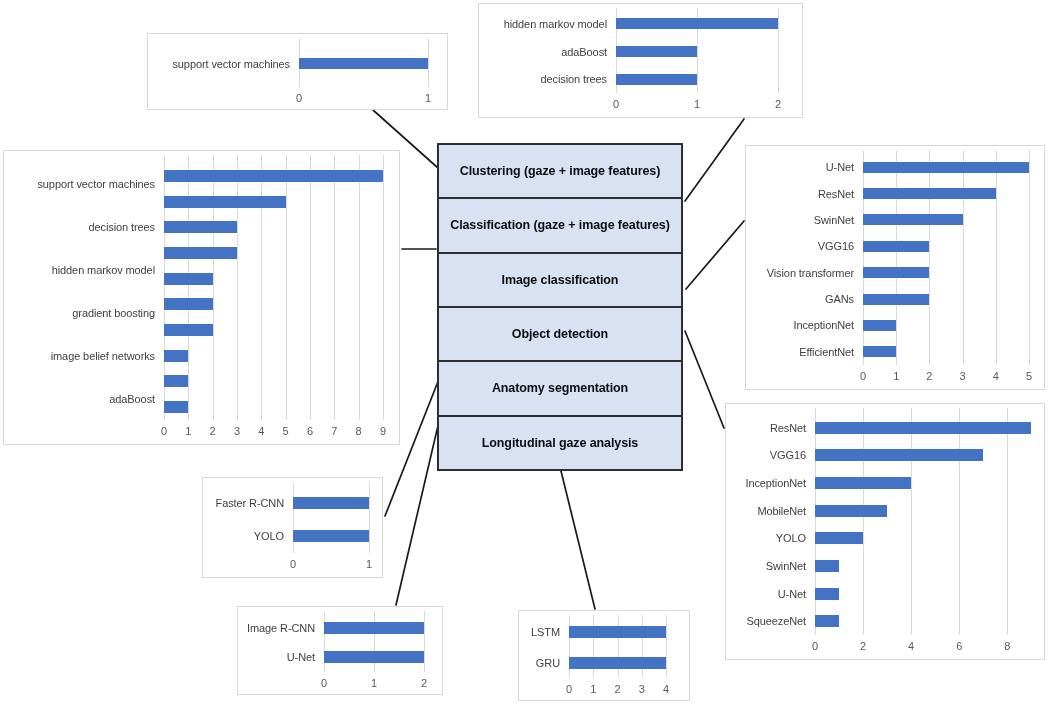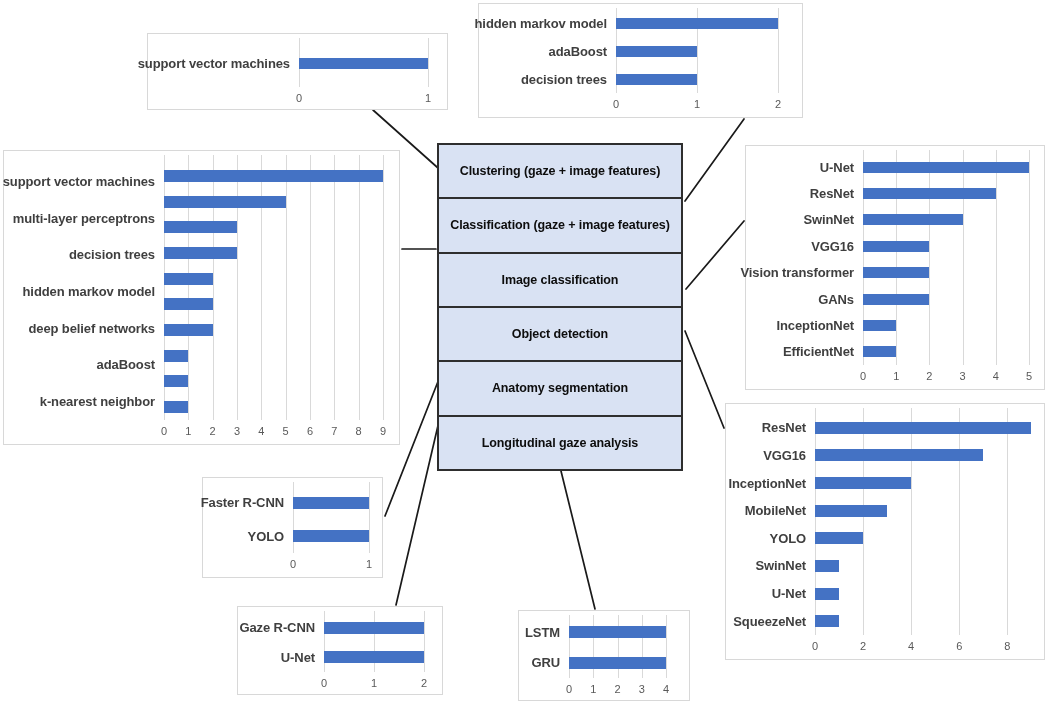--- a/index.html
+++ b/index.html
@@ -8,21 +8,21 @@
 
   #connectors { position:absolute; left:0; top:0; width:1050px; height:709px; pointer-events:none; }
   #connectors line { stroke:#1a1a1a; stroke-width:1.7; stroke-linecap:round; }
 
   
   .chart { position:absolute; background:#ffffff; border:1px solid #d8d8d8; box-sizing:border-box; }
   .grid-layer, .labels, .bars-layer, .axis { position:absolute; }
   .gridline { position:absolute; top:0; bottom:0; width:1px; background:#d9d9d9; }
   .labels { display:flex; flex-direction:column; }
   .cat-label { flex:1; display:flex; align-items:center; justify-content:flex-end;
-               text-align:center; font-size:13px; font-weight:bold; color:#3f3f3f;
+               text-align:center; font-size:11px; font-weight:normal; color:#3f3f3f;
                white-space:nowrap; letter-spacing:-0.1px; }
   .bar { position:absolute; left:0; background:#4472C4; }
   .tick { position:absolute; top:5px; transform:translateX(-50%); font-size:11px; color:#595959; }
 
   
   #center-column { position:absolute; left:437px; top:143px; width:246px; height:328px;
                    box-sizing:border-box; border:2.5px solid #2e2e2e;
                    display:flex; flex-direction:column; }
   .step-row { flex:1; display:flex; align-items:center; justify-content:center;
               background:#d9e2f3; border-bottom:2.5px solid #2e2e2e;
@@ -99,26 +99,25 @@
         <div class="gridline" style="left: 73px;"></div>
         <div class="gridline" style="left: 97.3333px;"></div>
         <div class="gridline" style="left: 121.667px;"></div>
         <div class="gridline" style="left: 146px;"></div>
         <div class="gridline" style="left: 170.333px;"></div>
         <div class="gridline" style="left: 194.667px;"></div>
         <div class="gridline" style="left: 219px;"></div>
       </div>
       <div class="labels" style="left: 0px; top: 12px; width: 151px; height: 257px;">
         <div class="cat-label">support vector machines</div>
-        <div class="cat-label">multi-layer perceptrons</div>
         <div class="cat-label">decision trees</div>
         <div class="cat-label">hidden markov model</div>
-        <div class="cat-label">deep belief networks</div>
+        <div class="cat-label">gradient boosting</div>
+        <div class="cat-label">image belief networks</div>
         <div class="cat-label">adaBoost</div>
-        <div class="cat-label">k-nearest neighbor</div>
       </div>
       <div class="bars-layer" style="left: 160px; top: 12px; width: 219px; height: 257px;">
         <div class="bar" style="top: 6.85px; width: 219px; height: 12px;"></div>
         <div class="bar" style="top: 32.55px; width: 121.667px; height: 12px;"></div>
         <div class="bar" style="top: 58.25px; width: 73px; height: 12px;"></div>
         <div class="bar" style="top: 83.95px; width: 73px; height: 12px;"></div>
         <div class="bar" style="top: 109.65px; width: 48.6667px; height: 12px;"></div>
         <div class="bar" style="top: 135.35px; width: 48.6667px; height: 12px;"></div>
         <div class="bar" style="top: 161.05px; width: 48.6667px; height: 12px;"></div>
         <div class="bar" style="top: 186.75px; width: 24.3333px; height: 12px;"></div>
@@ -230,21 +229,21 @@
         <span class="tick" style="left: 76px;">1</span>
       </div>
     </div>
     <div class="chart" style="left: 237px; top: 606px; width: 206px; height: 89px;">
       <div class="grid-layer" style="left: 86px; top: 4px; width: 100px; height: 61px;">
         <div class="gridline" style="left: 0px;"></div>
         <div class="gridline" style="left: 50px;"></div>
         <div class="gridline" style="left: 100px;"></div>
       </div>
       <div class="labels" style="left: 0px; top: 6px; width: 77px; height: 59px;">
-        <div class="cat-label">Gaze R-CNN</div>
+        <div class="cat-label">Image R-CNN</div>
         <div class="cat-label">U-Net</div>
       </div>
       <div class="bars-layer" style="left: 86px; top: 6px; width: 100px; height: 59px;">
         <div class="bar" style="top: 8.75px; width: 100px; height: 12px;"></div>
         <div class="bar" style="top: 38.25px; width: 100px; height: 12px;"></div>
       </div>
       <div class="axis" style="left: 86px; top: 65px; width: 100px; height: 24px;">
         <span class="tick" style="left: 0px;">0</span>
         <span class="tick" style="left: 50px;">1</span>
         <span class="tick" style="left: 100px;">2</span>

